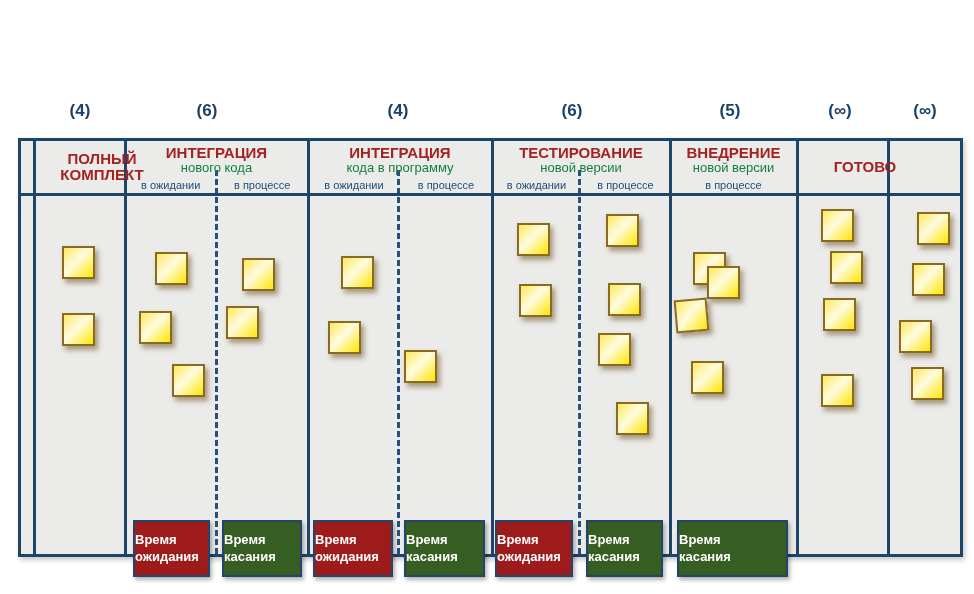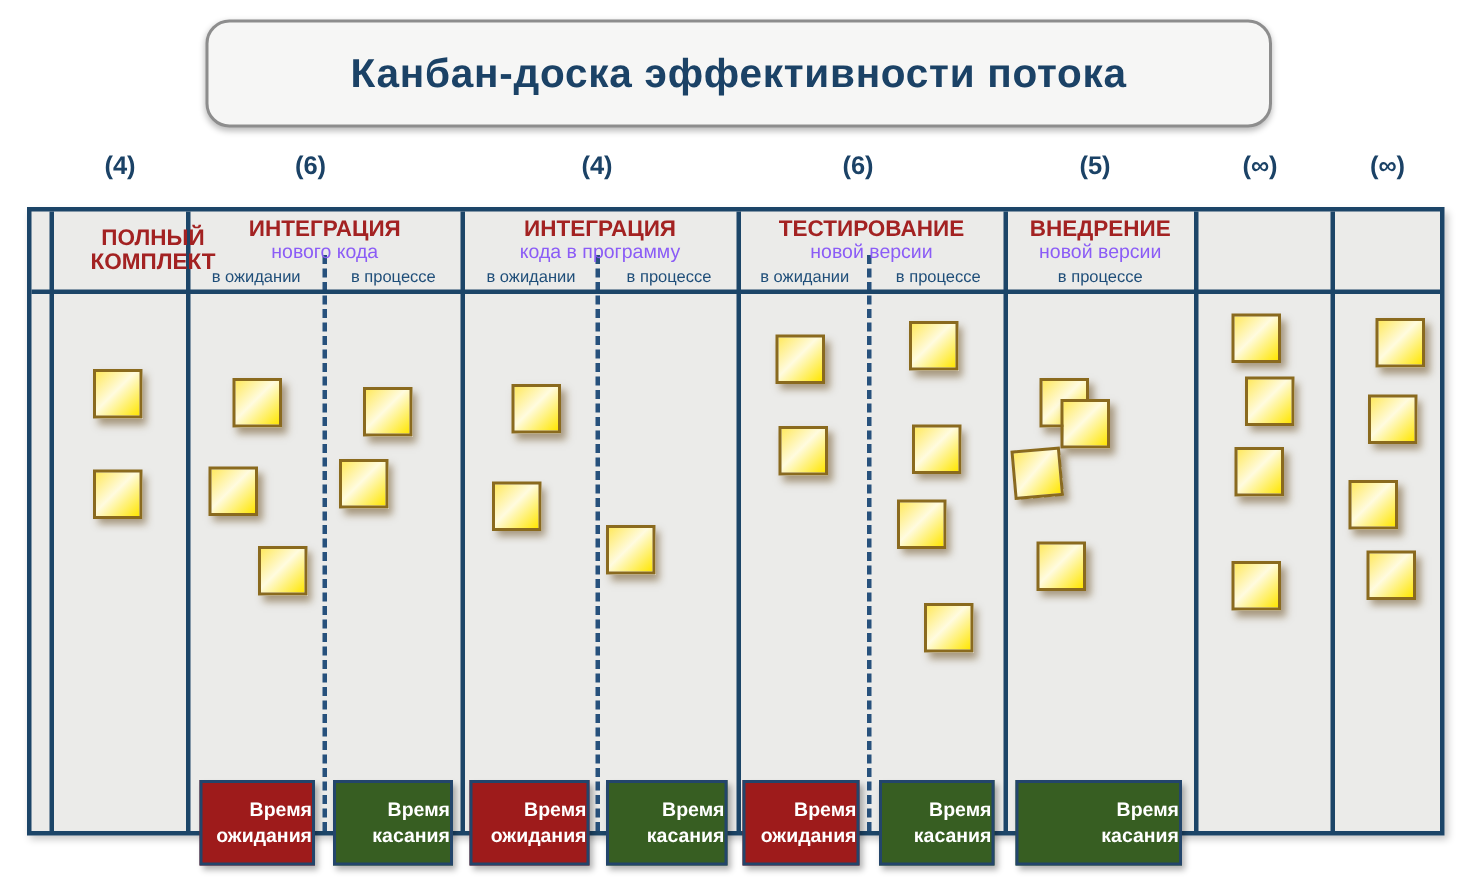--- a/index.html
+++ b/index.html
@@ -27,48 +27,45 @@
     box-shadow:2px 3px 5px rgba(0,0,0,.22);
   }
   .vline{position:absolute;top:0;bottom:0;width:3px;background:#1c4568;}
   .vdash{position:absolute;top:29px;bottom:0;width:0;border-left:3px dashed #27517c;}
   .hline{position:absolute;left:0;right:0;top:52px;height:3px;background:#1c4568;}
   
   .hcell{position:absolute;top:0;height:52px;display:flex;flex-direction:column;align-items:center;box-sizing:border-box;}
   .hcell.center{justify-content:center;}
   .ht{font-size:15px;font-weight:bold;color:#a32222;line-height:1.08;text-align:center;margin-top:4px;}
   .hcell.center .ht{margin-top:0;padding-left:45px;}
-  .hs{font-size:13px;color:#8b5cf6;line-height:1.05;text-align:center;}
+  .hs{font-size:13px;color:#15803d;line-height:1.05;text-align:center;}
   .hsub{position:absolute;left:0;right:0;bottom:2px;display:flex;}
   .hsub span{flex:1;text-align:center;font-size:11px;color:#1f4e79;}
   .hsub.single span{flex:1;}
   
   .note{
     position:absolute;width:33px;height:33px;box-sizing:border-box;
     background:linear-gradient(135deg,#ffe95e 0%,#fffbdf 45%,#ffe600 100%);
     border:2px solid #8a6a1e;box-shadow:3px 4px 5px rgba(100,70,20,.5);
   }
   
   .tbox{
     position:absolute;top:520px;height:57px;box-sizing:border-box;
     border:2px solid #23456b;color:#ffffff;font-size:13px;font-weight:bold;
-    display:flex;flex-direction:column;align-items:flex-end;justify-content:center;
+    display:flex;flex-direction:column;align-items:flex-start;justify-content:center;
     line-height:1.3;box-shadow:2px 3px 4px rgba(0,0,0,.3);text-align:center;
   }
   .tbox.wait{background:#9e1b1b;}
   .tbox.touch{background:#375e22;}
 </style>
 </head>
 <body>
 
 <div class="stage" id="stage">
 
-  <div class="title-box">
-    <span class="t">Канбан-доска эффективности потока</span>
-  </div>
 
   <span class="count" style="left:80px">(4)</span>
   <span class="count" style="left:207px">(6)</span>
   <span class="count" style="left:398px">(4)</span>
   <span class="count" style="left:572px">(6)</span>
   <span class="count" style="left:730px">(5)</span>
   <span class="count" style="left:840px">(∞)</span>
   <span class="count" style="left:925px">(∞)</span>
 
   <div class="board" id="board">
@@ -119,20 +116,23 @@
     </div>
 
     <div class="hcell" style="left:649px;width:127px">
       <div class="ht">ВНЕДРЕНИЕ</div>
       <div class="hs">новой версии</div>
       <div class="hsub single">
         <span>в процессе</span>
       </div>
     </div>
 
+    <div class="hcell center" style="left:776px;width:91px">
+      <div class="ht">ГОТОВО</div>
+    </div>
 
   </div>
 
   <div class="tbox wait" style="left:133px;width:77px">
     <span>Время</span>
     <span>ожидания</span>
   </div>
   <div class="tbox touch" style="left:222px;width:80px">
     <span>Время</span>
     <span>касания</span>

